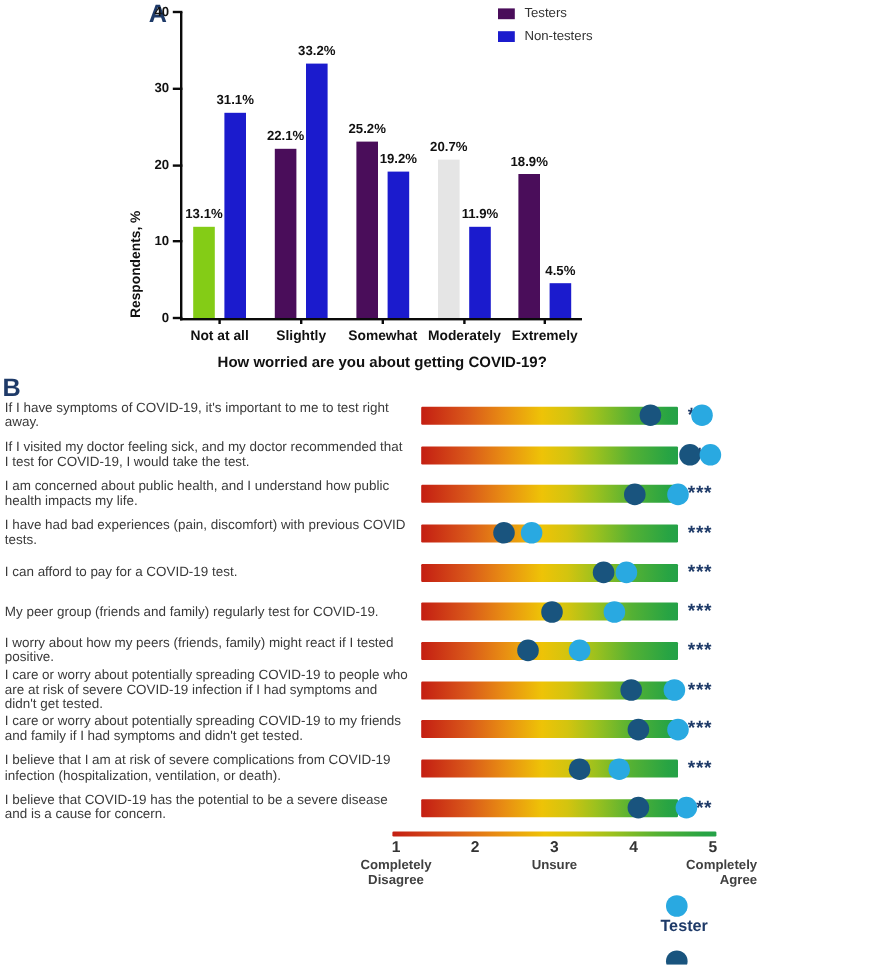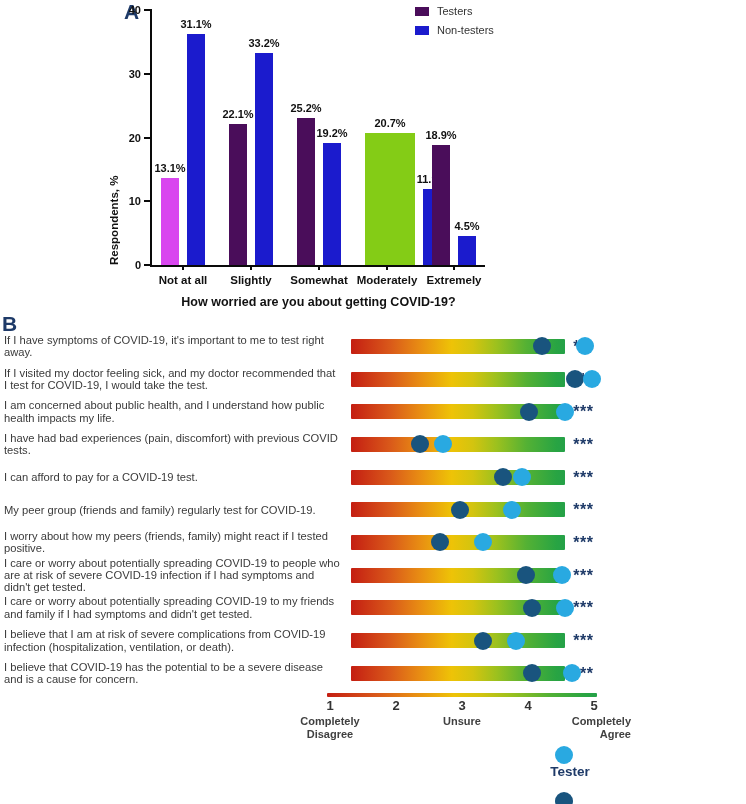--- a/index.html
+++ b/index.html
@@ -80,24 +80,24 @@
       <div class="ylab" style="bottom: 0px;">0</div>
       <div class="ytick" style="bottom: 62.75px;"></div>
       <div class="ylab" style="bottom: 63.75px;">10</div>
       <div class="ytick" style="bottom: 126.5px;"></div>
       <div class="ylab" style="bottom: 127.5px;">20</div>
       <div class="ytick" style="bottom: 190.25px;"></div>
       <div class="ylab" style="bottom: 191.25px; margin-top: 12px;">30</div>
       <div class="ytick" style="bottom: 254px;"></div>
       <div class="ylab" style="bottom: 255px;">40</div>
       <div class="bargroup" style="left: 9px;">
-        <div class="abar" style="height: 87px; background: #d946ef; text-align: center;">
+        <div class="abar" style="height: 76px; background: #84cc16; text-align: center;">
           <div class="vlabel">13.1%</div>
         </div>
-        <div class="abar" style="height: 231px; background: rgb(27, 27, 205);">
+        <div class="abar" style="height: 171px; background: rgb(27, 27, 205);">
           <div class="vlabel">31.1%</div>
         </div>
       </div>
       <div class="xtick" style="left: 31px;"></div>
       <div class="xlabel" style="left: 31px;">Not at all</div>
       <div class="bargroup" style="left: 77px;">
         <div class="abar" style="height: 140.887px; background: rgb(74, 13, 90);">
           <div class="vlabel">22.1%</div>
         </div>
         <div class="abar" style="height: 211.65px; background: rgb(27, 27, 205);">
@@ -110,21 +110,21 @@
         <div class="abar" style="height: 147px; background: rgb(74, 13, 90);">
           <div class="vlabel">25.2%</div>
         </div>
         <div class="abar" style="height: 122.4px; background: rgb(27, 27, 205);">
           <div class="vlabel">19.2%</div>
         </div>
       </div>
       <div class="xtick" style="left: 167px;"></div>
       <div class="xlabel" style="left: 167px;">Somewhat</div>
       <div class="bargroup" style="left: 213px;">
-        <div class="abar" style="height: 131.962px; background: #84cc16; padding-left: 32px;">
+        <div class="abar" style="height: 131.962px; background: #e5e5e5;">
           <div class="vlabel">20.7%</div>
         </div>
         <div class="abar" style="height: 75.8625px; background: rgb(27, 27, 205);">
           <div class="vlabel">11.9%</div>
         </div>
       </div>
       <div class="xtick" style="left: 235px;"></div>
       <div class="xlabel" style="left: 235px;">Moderately</div>
       <div class="bargroup" style="left: 280px; justify-content: space-between;">
         <div class="abar" style="height: 120.487px; background: rgb(74, 13, 90);">

